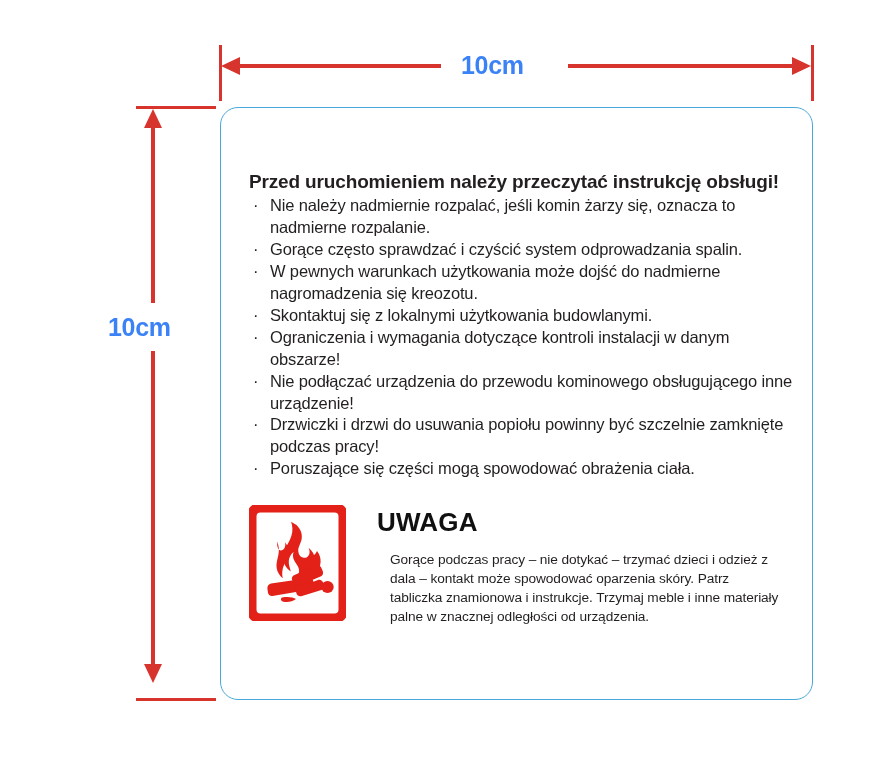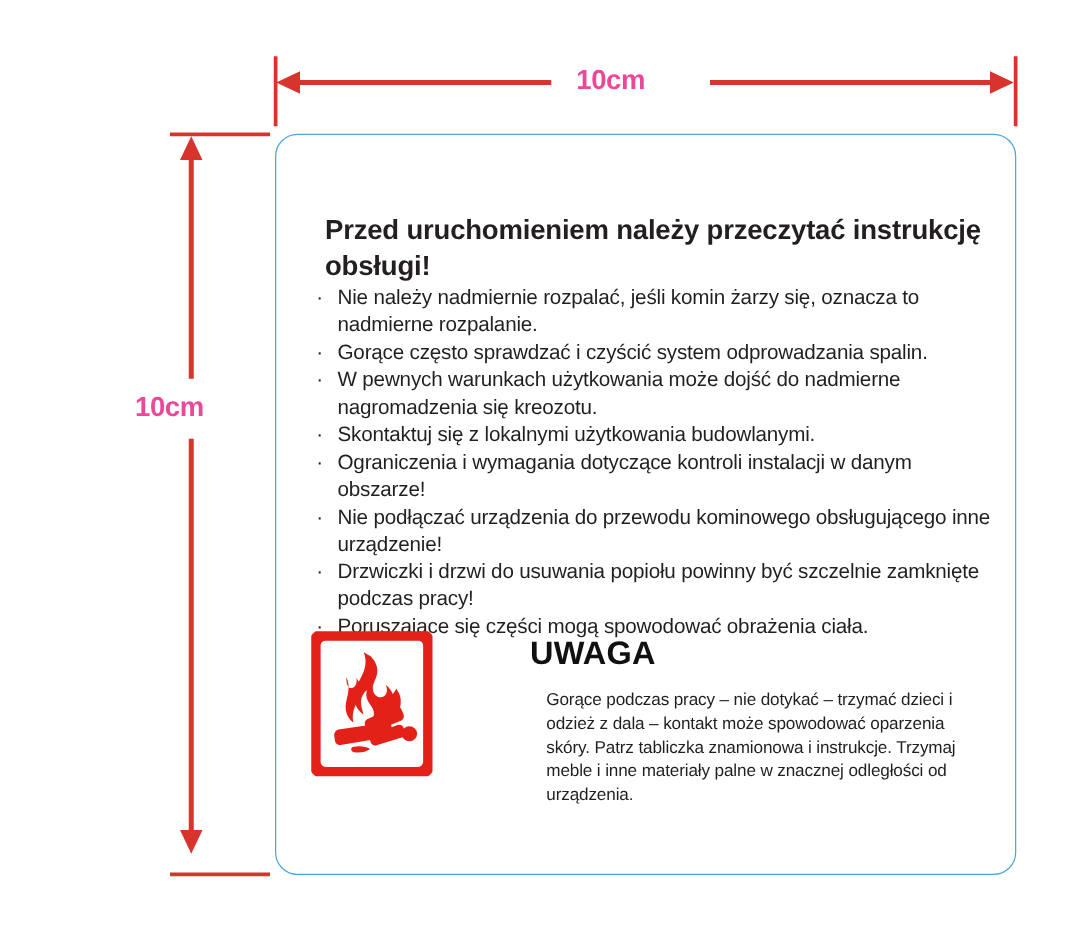--- a/index.html
+++ b/index.html
@@ -50,23 +50,23 @@
     border-right: 9px solid transparent;
     border-bottom: 19px solid #d8342e;
   }
   .arrow-down {
     border-left: 9px solid transparent;
     border-right: 9px solid transparent;
     border-top: 19px solid #d8342e;
   }
   .dim-label {
     position: absolute;
-    color: #ec4899;
+    color: #3b82f6;
     font-weight: bold;
-    font-size: 22px;
+    font-size: 25px;
     letter-spacing: -0.3px;
     white-space: nowrap;
     line-height: 1;
   }
 
   
   #label-card {
     position: absolute;
     left: 220px;
     top: 107px;
@@ -79,25 +79,25 @@
   }
 
   #card-inner {
     position: absolute;
     left: 28px;
     top: 61px;
     right: 18px;
   }
 
   .instr-heading {
-    font-size: 22px;
+    font-size: 19px;
     font-weight: bold;
     color: #231f20;
     line-height: 1.32;
-    margin: 0 0 1px 11px;
+    margin: 0 0 1px 0;
     letter-spacing: -0.15px;
   }
 
   ul.instr-list {
     list-style: none;
     margin: 0;
     padding: 0;
   }
   ul.instr-list li {
     position: relative;
@@ -118,21 +118,20 @@
   }
 
   
   #warning-block {
     position: absolute;
     left: 28px;
     top: 397px;
     right: 14px;
     display: flex;
     align-items: flex-start;
-    gap: 47px;
   }
   #fire-pictogram {
     flex: 0 0 auto;
     width: 97px;
     height: 116px;
     margin-right: 31px;
   }
   #warning-text-col {
     flex: 1 1 auto;
     padding-top: 4px;

